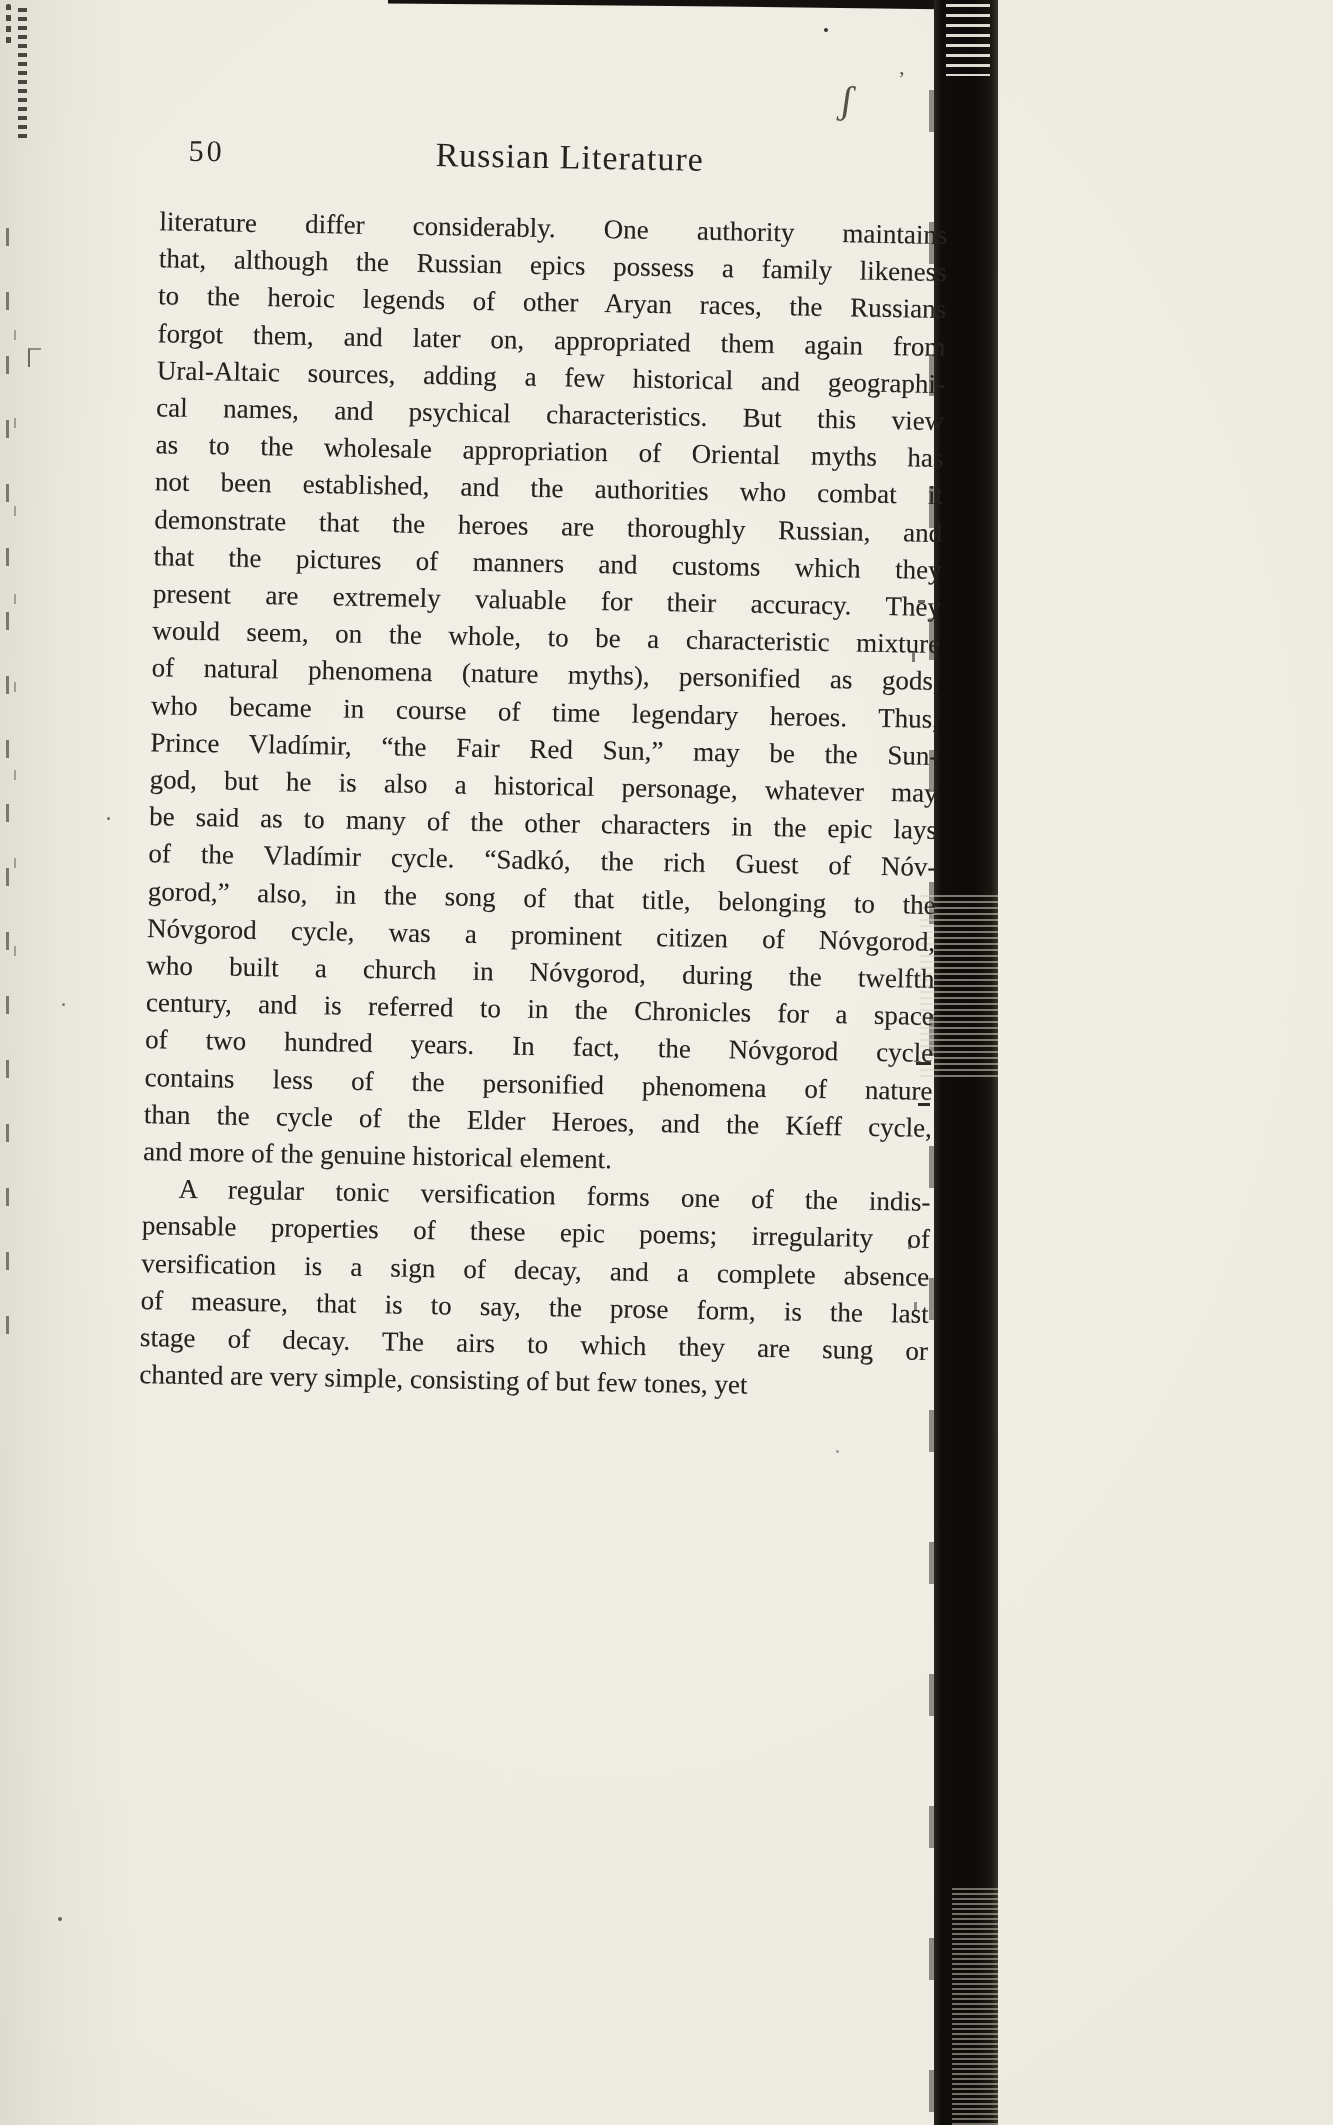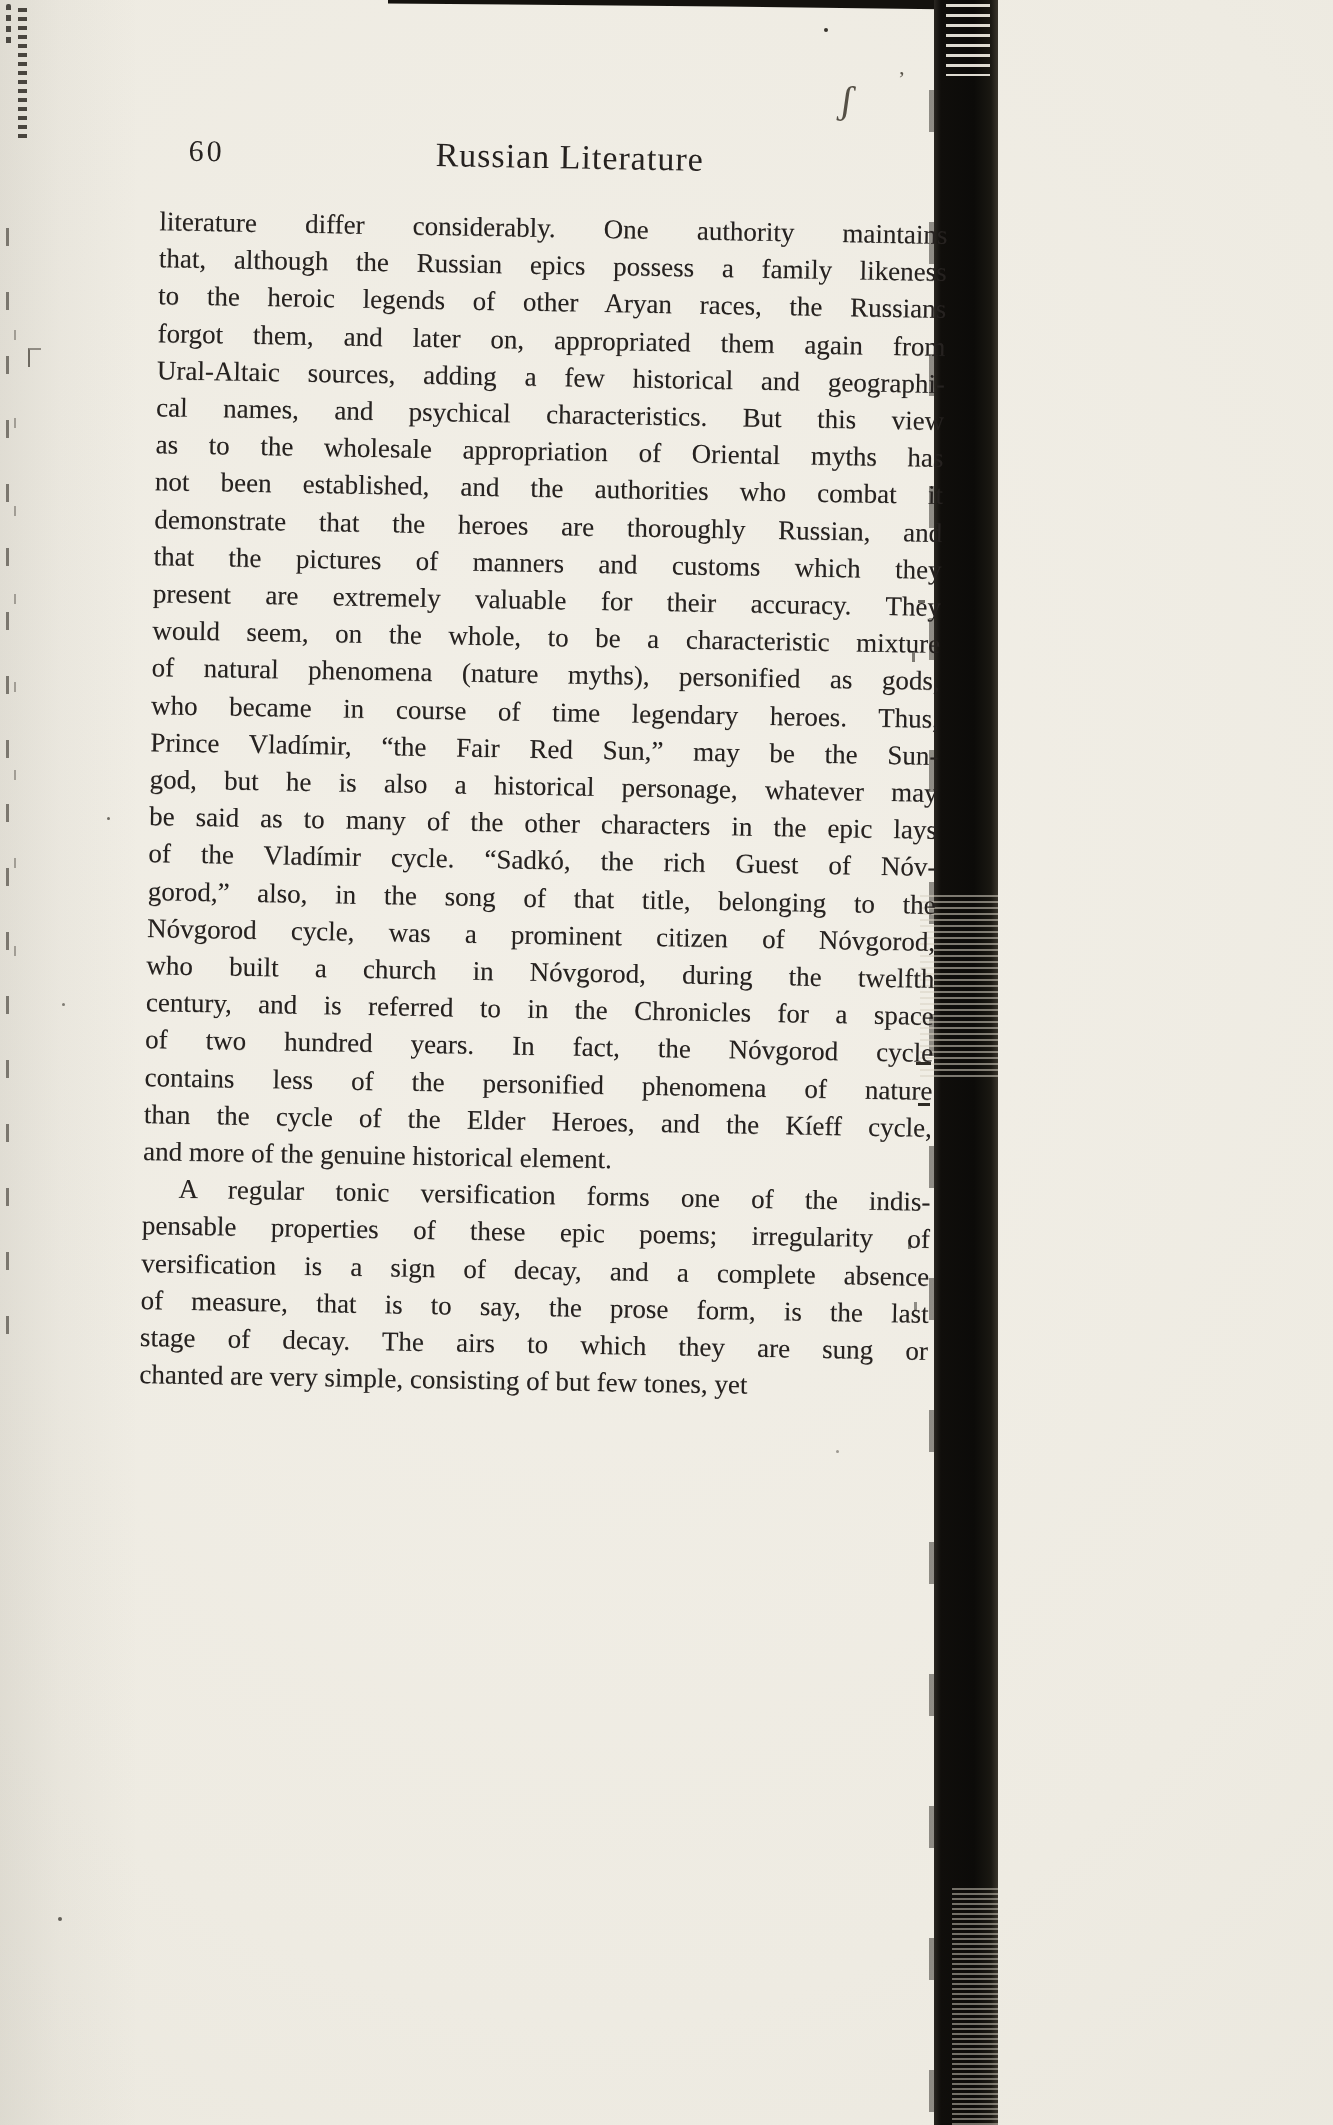--- a/index.html
+++ b/index.html
@@ -136,21 +136,21 @@
   <div class="tickmark">ʼ</div>
 
   <div class="speck sp1"></div>
   <div class="speck sp2"></div>
   <div class="speck sp3"></div>
   <div class="speck sp4"></div>
   <div class="speck sp5"></div>
 
   <div class="content">
     <div class="header">
-      <span class="pagenum">60</span>
+      <span class="pagenum">50</span>
       <span class="title">Russian Literature</span>
     </div>
     <div class="bodytext" id="body-text">
         <div class="para">
           <div class="line">literature differ considerably. One authority maintains</div>
           <div class="line">that, although the Russian epics possess a family likeness</div>
           <div class="line">to the heroic legends of other Aryan races, the Russians</div>
           <div class="line">forgot them, and later on, appropriated them again from</div>
           <div class="line">Ural-Altaic sources, adding a few historical and geographi-</div>
           <div class="line">cal names, and psychical characteristics. But this view</div>

